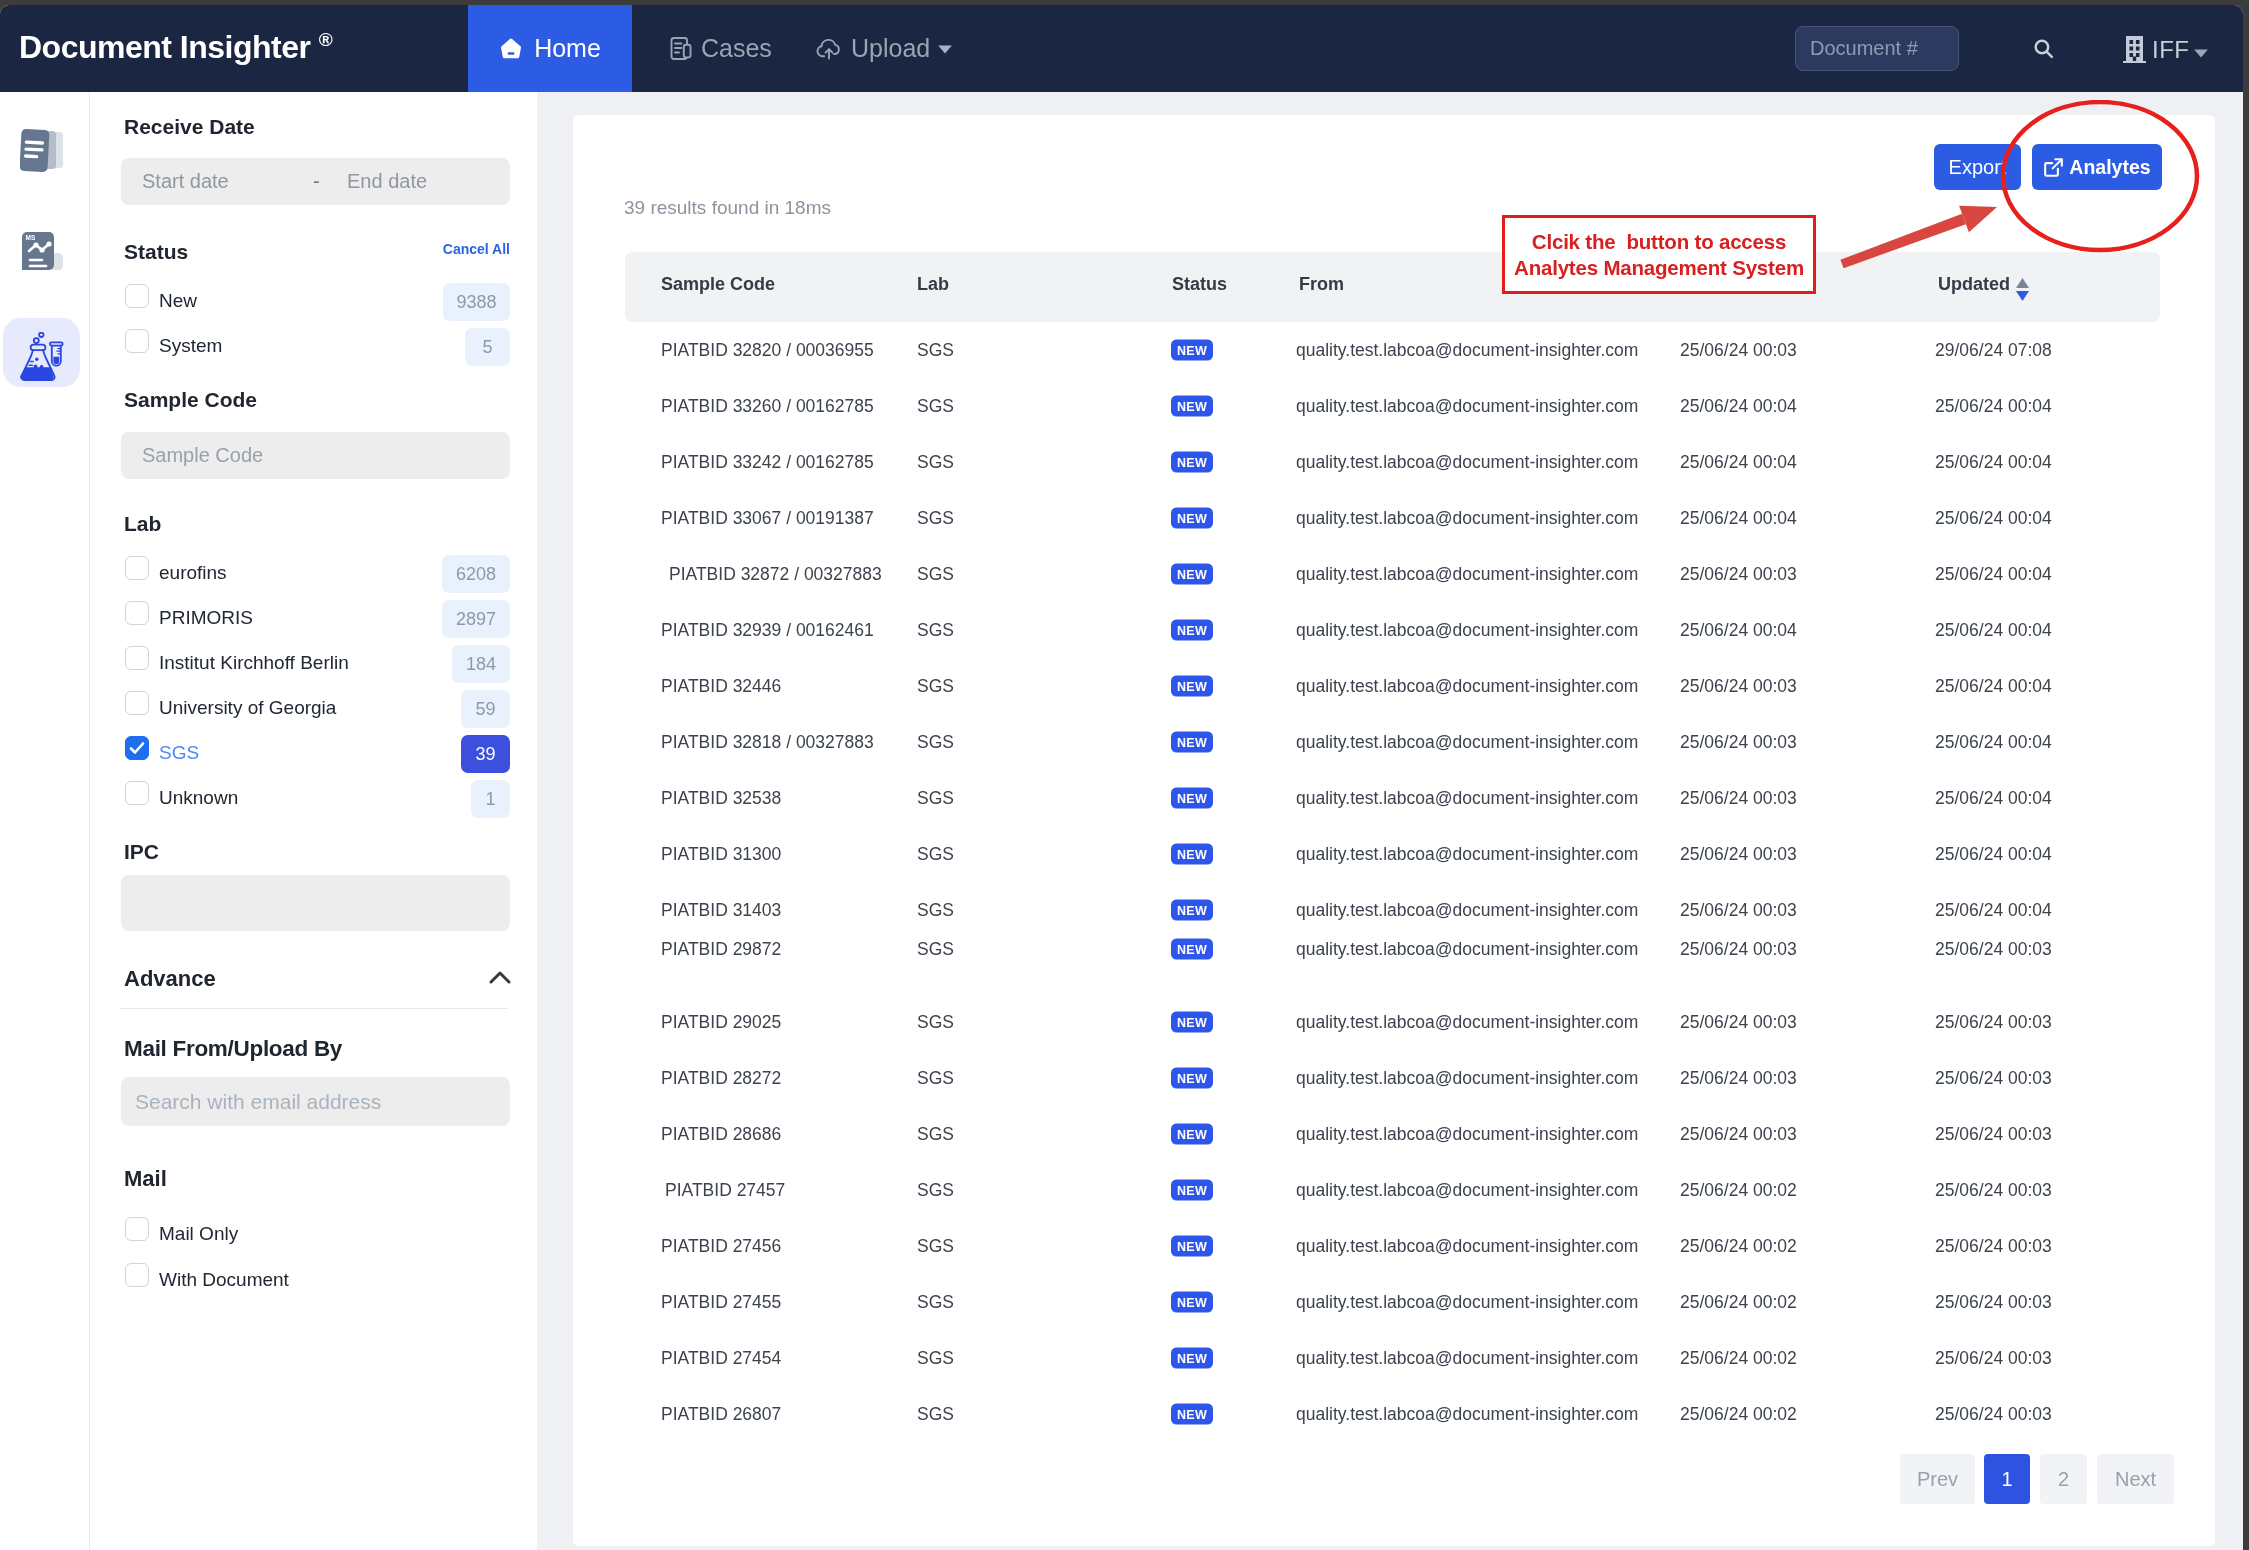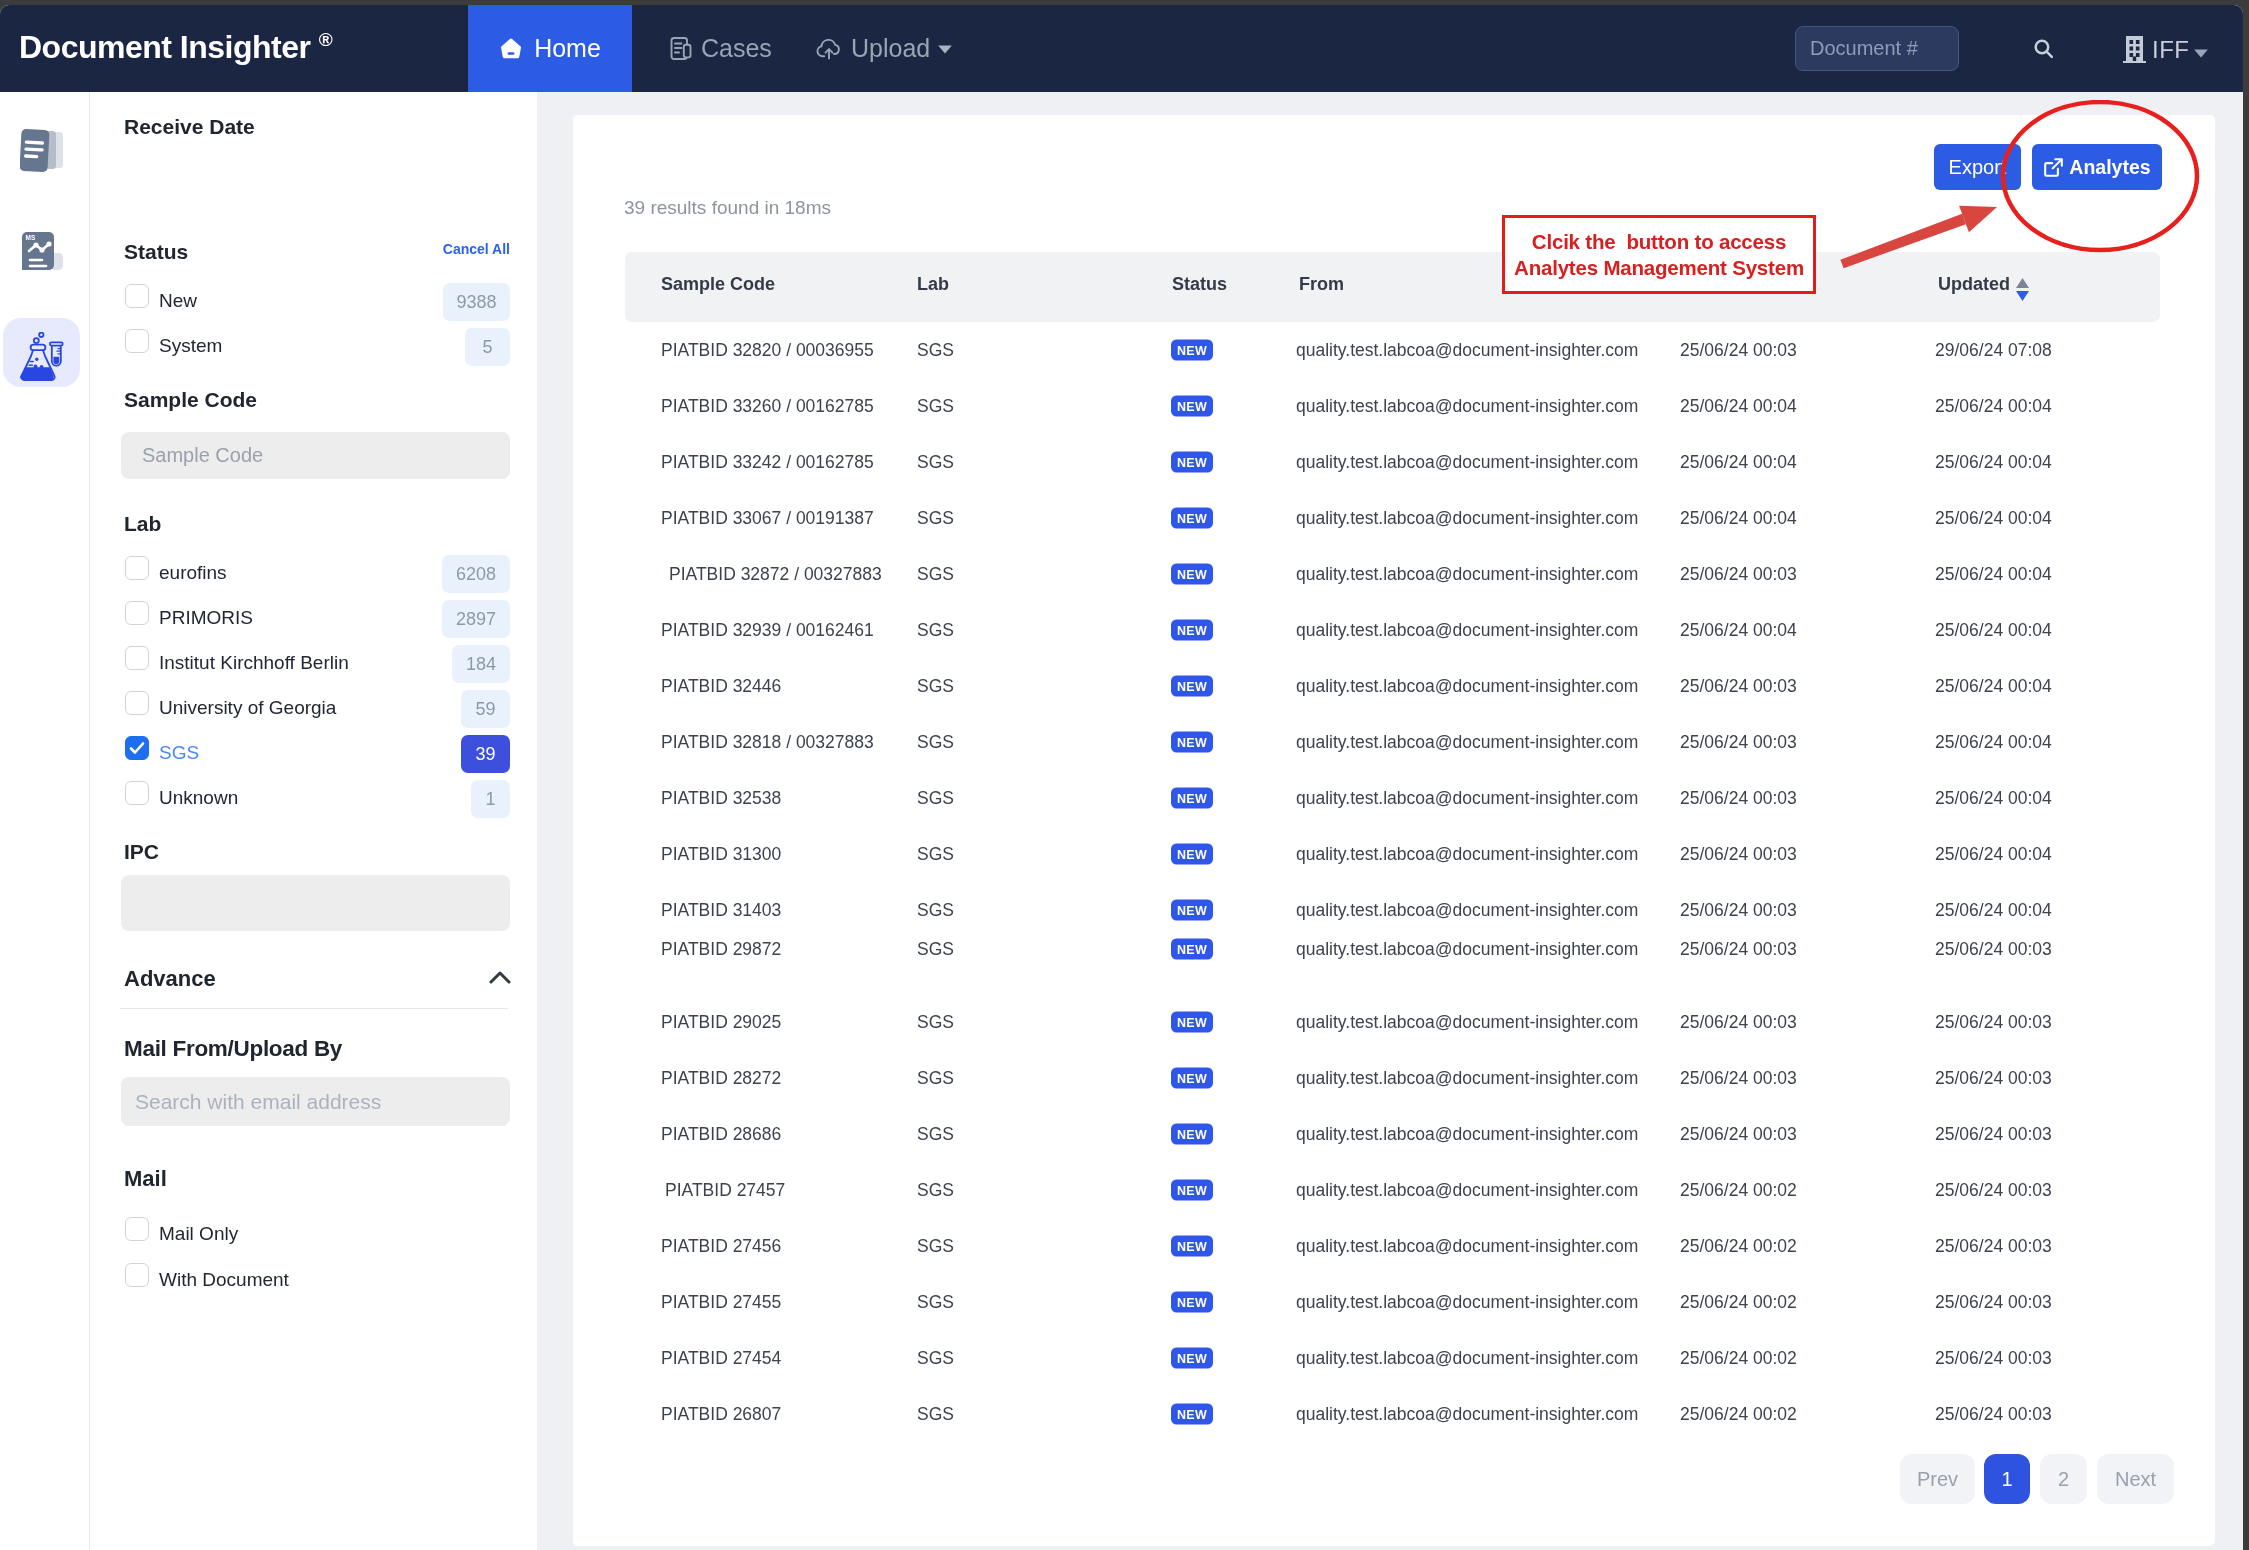--- a/index.html
+++ b/index.html
@@ -24,21 +24,21 @@
 .badge{position:absolute;height:38px;background:#e9f1fc;border-radius:7px;color:#8e99a6;font-size:18px;display:flex;align-items:center;justify-content:center;}
 
 .contentbg{position:absolute;left:537px;top:87px;width:1706px;height:1458px;background:#eef0f3;}
 .card{position:absolute;left:573px;top:110px;width:1642px;height:1431px;background:#fff;border-radius:5px;}
 .btn{position:absolute;top:139px;height:46px;background:#2d5ce4;border-radius:6px;color:#fff;font-size:20px;display:flex;align-items:center;justify-content:center;}
 .thead{position:absolute;left:625px;top:247px;width:1535px;height:70px;background:#f1f2f4;border-radius:7px;}
 .th{position:absolute;top:269px;font-weight:bold;font-size:18px;color:#333b47;}
 .row{position:absolute;left:625px;width:1535px;height:56px;}
 .c{position:absolute;top:50%;transform:translateY(-50%);font-size:17.5px;color:#3c434e;white-space:nowrap;}
 .new{position:absolute;left:546px;top:50%;transform:translateY(-50%);width:42px;height:21px;background:#2e56ea;border-radius:5.5px;color:#fff;font-weight:bold;font-size:12.5px;display:flex;align-items:center;justify-content:center;letter-spacing:0.3px;}
-.pg{position:absolute;top:1449px;height:50px;background:#f1f3f6;border-radius:12px;color:#98a1ac;font-size:20px;display:flex;align-items:center;justify-content:center;}
+.pg{position:absolute;top:1449px;height:50px;background:#f1f3f6;border-radius:4px;color:#98a1ac;font-size:20px;display:flex;align-items:center;justify-content:center;}
 </style></head><body>
 <div class="page">
 <div class="nav">
  <div class="brand">Document Insighter <sup>®</sup></div>
  <div class="hometab">
   <svg width="24" height="25" viewBox="0 0 24 25" fill="#fff">
           <path d="M10.9 2.9a1.7 1.7 0 0 1 2.2 0l8.3 7.4c.5.4.7 1.1.5 1.7l-1.6 8.7a2 2 0 0 1-2 1.6H5.7a2 2 0 0 1-2-1.6l-1.6-8.7c-.2-.6 0-1.3.5-1.7z"></path>
           <rect x="8.6" y="16.2" width="6.8" height="2.6" rx="1.3" fill="#2d5ce4"></rect>
         </svg>
   <span>Home</span>
@@ -128,20 +128,25 @@
    <path d="M10.2 29.6h3M9 33.2h3.4" stroke-width="1.5"></path>
    <rect x="29.9" y="10.4" width="12.8" height="3.2" rx="1.5"></rect>
    <path d="M31.8 13.6v15.6a4.5 4.5 0 0 0 9 0V13.6"></path>
    <path d="M33.4 24.8h5.8v4.4a2.9 2.9 0 0 1-5.8 0z" fill="#2947e0" stroke="none"></path>
    <path d="M38 16.6h2.4M37 19.2h3.4M38 21.8h2.4" stroke-width="1.3"></path>
   </svg>
 </div>
 </div>
 <div class="side"></div>
 <div class="t" style="left:124px;top:110px;">Receive Date</div>
+<div class="inp" style="top:153px;height:47px;">
+      <span style="position:absolute;left:21px;">Start date</span>
+      <span style="position:absolute;left:192px;color:#6a727c;">-</span>
+      <span style="position:absolute;left:226px;">End date</span>
+    </div>
 <div class="t" style="left:124px;top:235px;">Status</div>
 <div class="abs" style="right:1733px;top:236px;color:#2964e8;font-weight:bold;font-size:14px;">Cancel All</div>
 <div class="cb" style="left:125px;top:279px;"></div>
     <div class="lbl" style="left:159px;top:285px;">New</div>
 <div class="badge" style="left:443px;top:278px;width:67px;">9388</div>
 <div class="cb" style="left:125px;top:324px;"></div>
     <div class="lbl" style="left:159px;top:330px;">System</div>
 <div class="badge" style="left:465px;top:323px;width:45px;">5</div>
 <div class="t" style="left:124px;top:383px;">Sample Code</div>
 <div class="inp" style="top:427px;height:47px;padding:0 21px;color:#99a1ab;">Sample Code</div>

